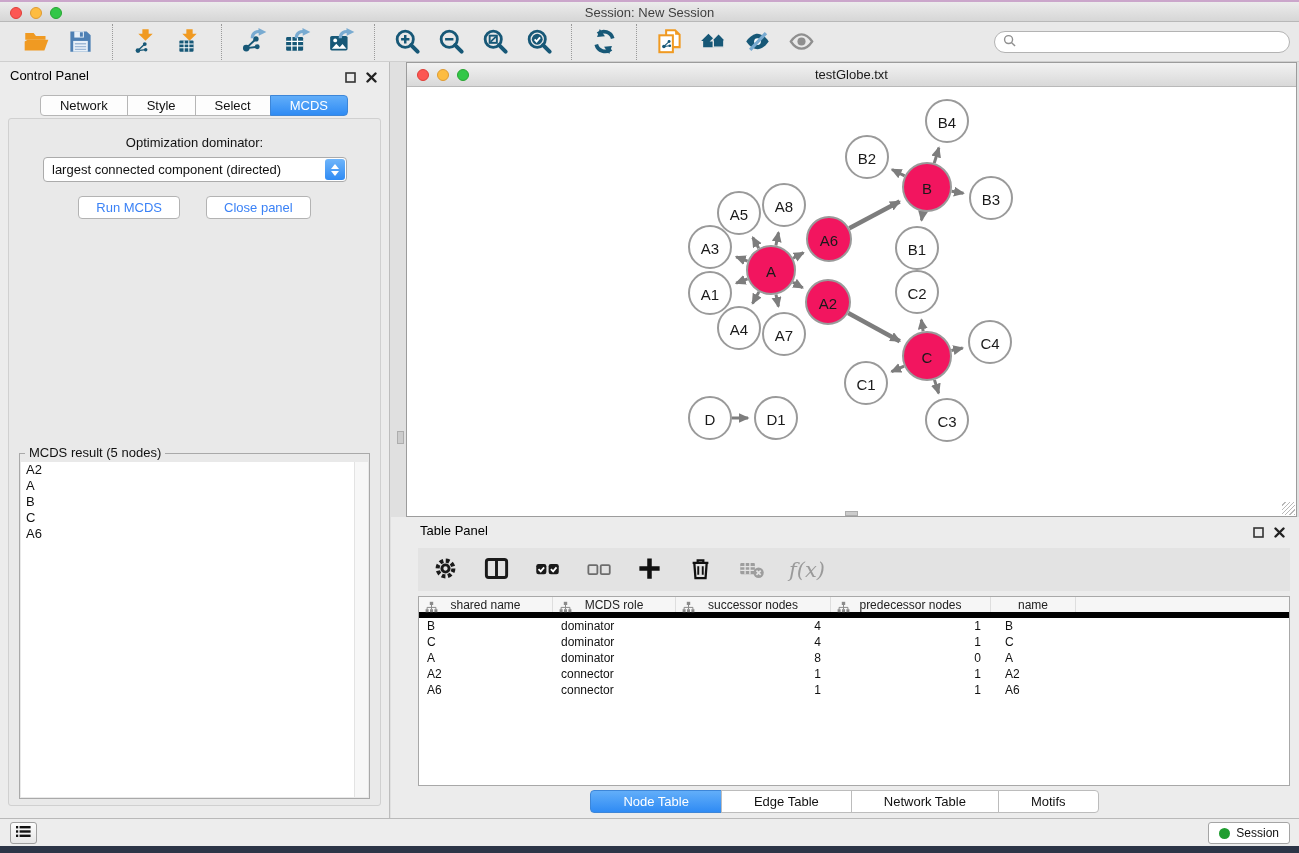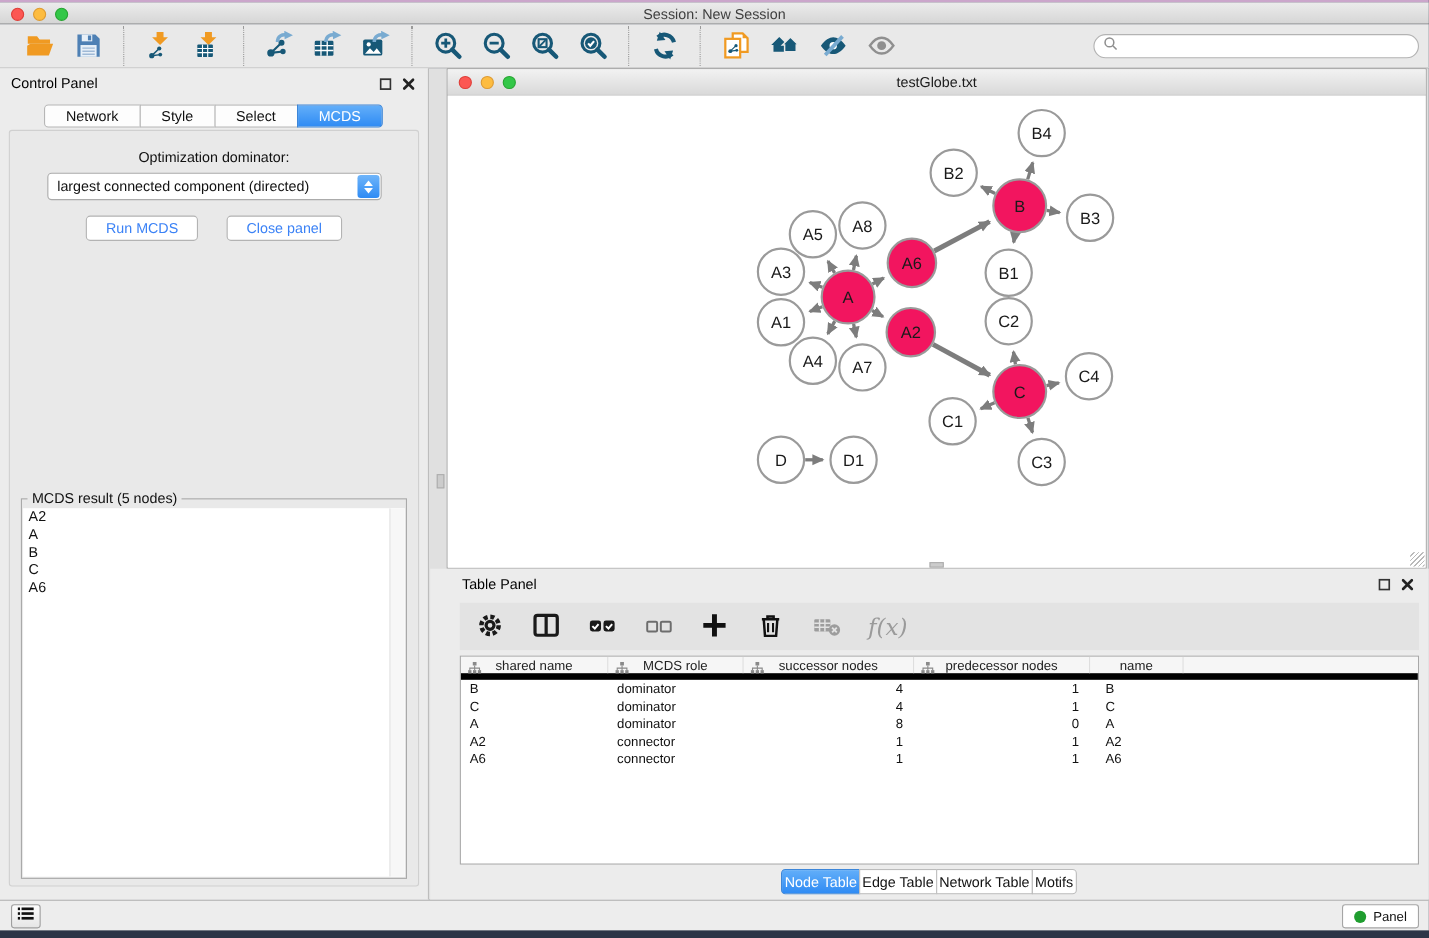--- a/index.html
+++ b/index.html
@@ -74,21 +74,21 @@
   .tp-btn { border:none; background:transparent; display:flex; align-items:center; justify-content:center; cursor:pointer; height:34px; }
   .fx-label { font-size:21px; font-family:"DejaVu Serif","Liberation Serif",serif; font-style:italic; color:#9a9a9a; }
   .tp-table { position:absolute; left:27px; right:9px; top:79px; height:190px; background:#fff; border:1px solid #a8a8a8; overflow:hidden; }
   .th-row { display:flex; height:21px; background:#f6f6f6; border-bottom:6px solid #000000;justify-content:flex-end; }
   .th-cell { position:relative; display:flex; align-items:center; justify-content:center; font-size:12px; color:#222;
              border-right:1px solid #dedede; cursor:pointer; }
   .th-cell .hicon { position:absolute; left:6px; top:4px; }
   .td-row { display:flex; height:16px; cursor:default; }
   .td-cell { font-size:12px; color:#111; line-height:16px; white-space:nowrap; overflow:hidden; }
   .tp-tabs { position:absolute; top:273px; left:0; right:0; display:flex; justify-content:center; }
-  .tp-tab { padding:3px 2px; font-size:13px; background:#fff; border:1px solid #bcbcbc; margin-left:-1px; color:#111; cursor:pointer; }
+  .tp-tab { padding:3px 32px; font-size:13px; background:#fff; border:1px solid #bcbcbc; margin-left:-1px; color:#111; cursor:pointer; }
   .tp-tab:first-child { border-radius:4px 0 0 4px; }
   .tp-tab:last-child { border-radius:0 4px 4px 0; }
   .tp-tab.active { background:linear-gradient(#62aef9,#2f8bf4); border-color:#3d86d8; color:#fff; }
 
   
   .statusbar { position:absolute; top:818px; left:0; right:0; height:28px; background:#ededed; border-top:1px solid #b9b9b9; }
   .list-btn { position:absolute; left:10px; top:3px; width:27px; height:22px; background:linear-gradient(#fdfdfd,#e6e6e6);
               border:1px solid #9f9f9f; border-radius:3px; display:flex; align-items:center; justify-content:center; cursor:pointer; }
   .memory-btn { position:absolute; right:9px; top:3px; height:22px; padding:0 10px; background:#fff; border:1px solid #a5a5a5;
                 border-radius:3px; display:flex; align-items:center; gap:6px; font-size:12px; color:#111; cursor:pointer; font-family:inherit; }
@@ -658,18 +658,18 @@
               <rect x="0" y="5.3" width="2.2" height="2.4"></rect>
               <rect x="3.6" y="5.3" width="11" height="2.4"></rect>
               <rect x="0" y="9.6" width="2.2" height="2.4"></rect>
               <rect x="3.6" y="9.6" width="11" height="2.4"></rect>
             </g>
           </svg>
       </span>
     </div>
     <button class="memory-btn">
       <span class="mem-dot" id="mem-dot" style="background: rgb(31, 157, 47);"></span>
-      <span>Panel</span>
+      <span>Session</span>
     </button>
   </div>
 
   <div class="desktop-strip"></div>
 </div>
 
 </body></html>

